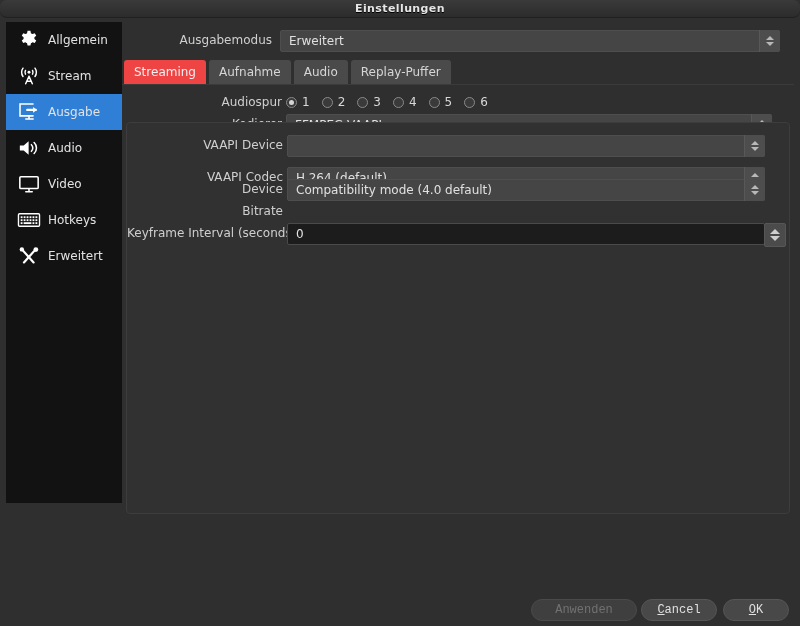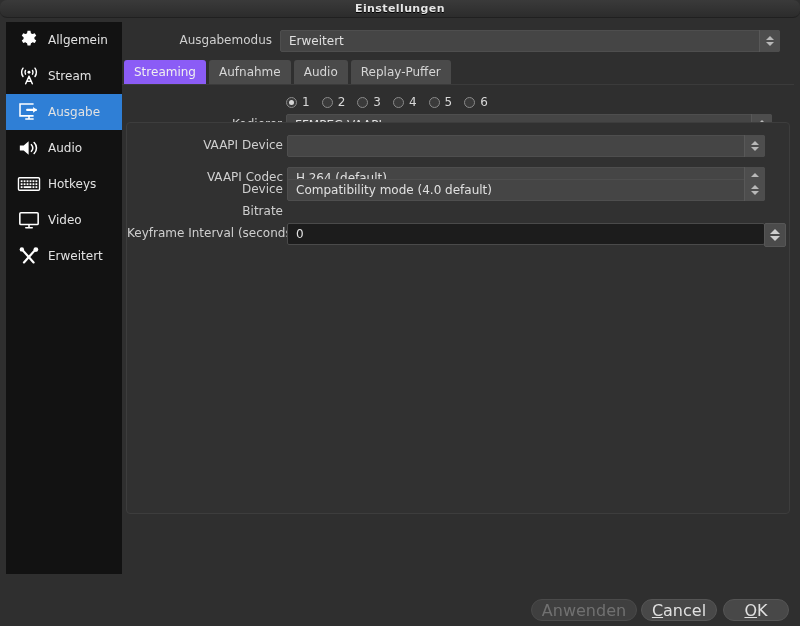--- a/index.html
+++ b/index.html
@@ -22,21 +22,21 @@
   }
   .titlebar .ttl{
     position:absolute;left:0;right:0;top:2px;
     text-align:center;font-size:11px;font-weight:bold;
     color:#e6e6e6;letter-spacing:.4px;
     text-shadow:0 1px 0 #000;
   }
 
   
   .sidebar{
-    position:absolute;left:6px;top:22px;width:116px;height:552px;
+    position:absolute;left:6px;top:22px;width:116px;height:481px;
     background:#121212;
   }
   .sb-item{
     position:relative;display:flex;align-items:center;
     height:36px;padding-left:8px;box-sizing:border-box;
     color:#e2e2e2;
   }
   .sb-item.sel{background:#2f7fd6;}
   .sb-ico{
     width:30px;height:26px;flex:0 0 30px;
@@ -75,21 +75,21 @@
   .chev.dn{border-top:4px solid #b8b8b8;}
   .chev.dnonly{border-top:5px solid #c4c4c4;border-left:5px solid transparent;border-right:5px solid transparent;}
 
   
   .tabs{position:absolute;left:2px;top:38px;height:24px;display:flex;gap:3px;}
   .tab{
     height:24px;padding:0 10px;display:flex;align-items:center;
     background:#4a4a4a;color:#d6d6d6;font-size:12px;
     border-radius:3px 3px 0 0;box-sizing:border-box;
   }
-  .tab.act{background:#8b5cf6;color:#f0f0f0;}
+  .tab.act{background:#ef4444;color:#f0f0f0;}
   .tabline{position:absolute;left:0;top:62px;width:672px;height:1px;background:#3b3b3b;}
 
   
   .row{position:absolute;left:0;height:22px;width:672px;}
   .row > .lbl{position:absolute;left:0;top:3px;width:160px;}
 
   
   .radios{position:absolute;left:164px;top:0;display:flex;align-items:center;height:20px;gap:2px;}
   .rad{display:flex;align-items:center;margin-right:10px;}
   .rdot{
@@ -137,23 +137,24 @@
     display:flex;flex-direction:column;align-items:center;justify-content:center;
   }
   .sbtn .chev.up{border-bottom:5px solid #cfcfcf;border-left:5px solid transparent;border-right:5px solid transparent;margin-bottom:2px;}
   .sbtn .chev.dn{border-top:5px solid #cfcfcf;border-left:5px solid transparent;border-right:5px solid transparent;}
 
   
   .footer{position:absolute;left:0;top:592px;width:800px;height:34px;background:#2f2f2f;}
   .btn{
     position:absolute;top:7px;height:22px;
     background:#484848;border:1px solid #555;border-radius:11px;
-    color:#e0e0e0;font-size:16px;
+    color:#e0e0e0;font-size:12px;
     display:flex;align-items:center;justify-content:center;
     box-sizing:border-box;
+    font-family:Liberation Mono, monospace;
   }
   .btn.dis{color:#717171;background:#3f3f3f;border-color:#4a4a4a;}
   .u{text-decoration:underline;}
 </style>
 </head>
 <body>
 
 <div id="app">
 
   <div class="titlebar">
@@ -201,20 +202,31 @@
 
     <div class="sb-item">
       <span class="sb-ico">
         <svg width="24" height="22" viewBox="0 0 26 24" fill="none">
           <path d="M3 9.2h4.2L12.6 4.6v14.8L7.2 14.8H3z" fill="#ffffff"></path>
           <path d="M15.6 8.4a5 5 0 010 7.2" stroke="#ffffff" stroke-width="1.7" stroke-linecap="round"></path>
           <path d="M18.6 6a8.4 8.4 0 010 12" stroke="#ffffff" stroke-width="1.7" stroke-linecap="round"></path>
         </svg>
       </span>
       <span class="sb-lb">Audio</span>
+    </div>
+
+    <div class="sb-item">
+      <span class="sb-ico">
+        <svg width="24" height="22" viewBox="0 0 26 24" fill="none" stroke="#ffffff" stroke-width="1.7">
+          <rect x="3" y="4" width="20" height="13" rx="1.2"></rect>
+          <path d="M9.5 20.5h7" stroke-linecap="round"></path>
+          <path d="M13 17.2v3.3"></path>
+        </svg>
+      </span>
+      <span class="sb-lb">Video</span>
     </div>
 
     <div class="sb-item">
       <span class="sb-ico">
         <svg width="24" height="18" viewBox="0 0 26 18" fill="none" stroke="#ffffff" stroke-width="1.5">
           <rect x="1.6" y="2.2" width="22.8" height="13.6" rx="1.2"></rect>
           <g fill="#ffffff" stroke="none">
             <rect x="4" y="5" width="2" height="2"></rect>
               <rect x="7.2" y="5" width="2" height="2"></rect>
             <rect x="10.4" y="5" width="2" height="2"></rect>
@@ -232,31 +244,20 @@
             <rect x="16.8" y="11.4" width="2" height="2"></rect>
               <rect x="20" y="11.4" width="2" height="2"></rect>
           </g>
         </svg>
       </span>
       <span class="sb-lb">Hotkeys</span>
     </div>
 
     <div class="sb-item">
       <span class="sb-ico">
-        <svg width="24" height="22" viewBox="0 0 26 24" fill="none" stroke="#ffffff" stroke-width="1.7">
-          <rect x="3" y="4" width="20" height="13" rx="1.2"></rect>
-          <path d="M9.5 20.5h7" stroke-linecap="round"></path>
-          <path d="M13 17.2v3.3"></path>
-        </svg>
-      </span>
-      <span class="sb-lb">Video</span>
-    </div>
-
-    <div class="sb-item">
-      <span class="sb-ico">
         <svg width="24" height="22" viewBox="0 0 26 24" fill="none" stroke="#ffffff" stroke-width="2.4" stroke-linecap="round">
           <path d="M5 4.5l13 14.5"></path>
           <path d="M20.5 4.5L7.5 19"></path>
           <circle cx="20.5" cy="5" r="2.6" fill="#ffffff" stroke="none"></circle>
           <circle cx="5.2" cy="4.8" r="2.4" fill="#ffffff" stroke="none"></circle>
         </svg>
       </span>
       <span class="sb-lb">Erweitert</span>
     </div>
 
@@ -285,20 +286,21 @@
       <div class="tab">
           <span>Audio</span>
         </div>
       <div class="tab">
           <span>Replay-Puffer</span>
         </div>
     </div>
     <div class="tabline"></div>
 
     <div class="row" style="top:70px;">
+      <div class="lbl">Audiospur</div>
       <div class="radios">
         <label class="rad">
           <span class="rdot on"></span>
           <span class="rlb">1</span>
         </label>
         <label class="rad">
           <span class="rdot"></span>
           <span class="rlb">2</span>
         </label>
         <label class="rad">

